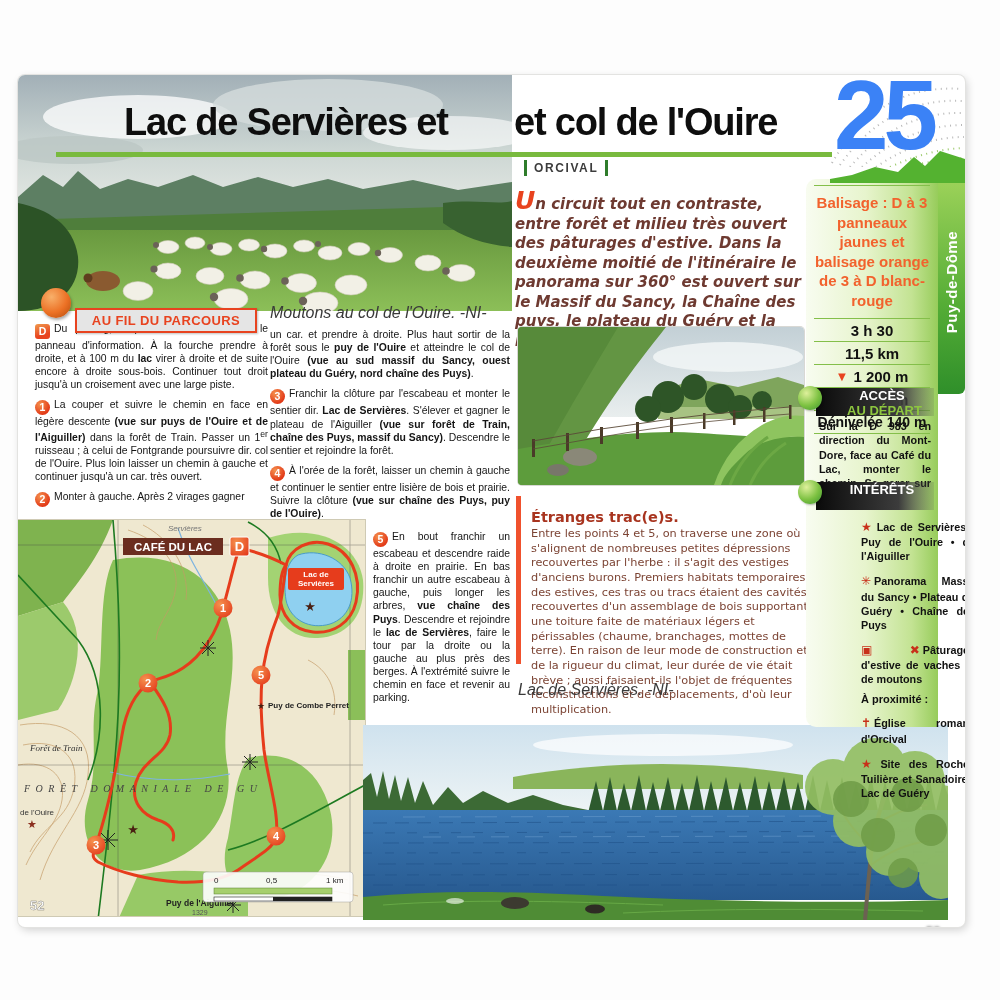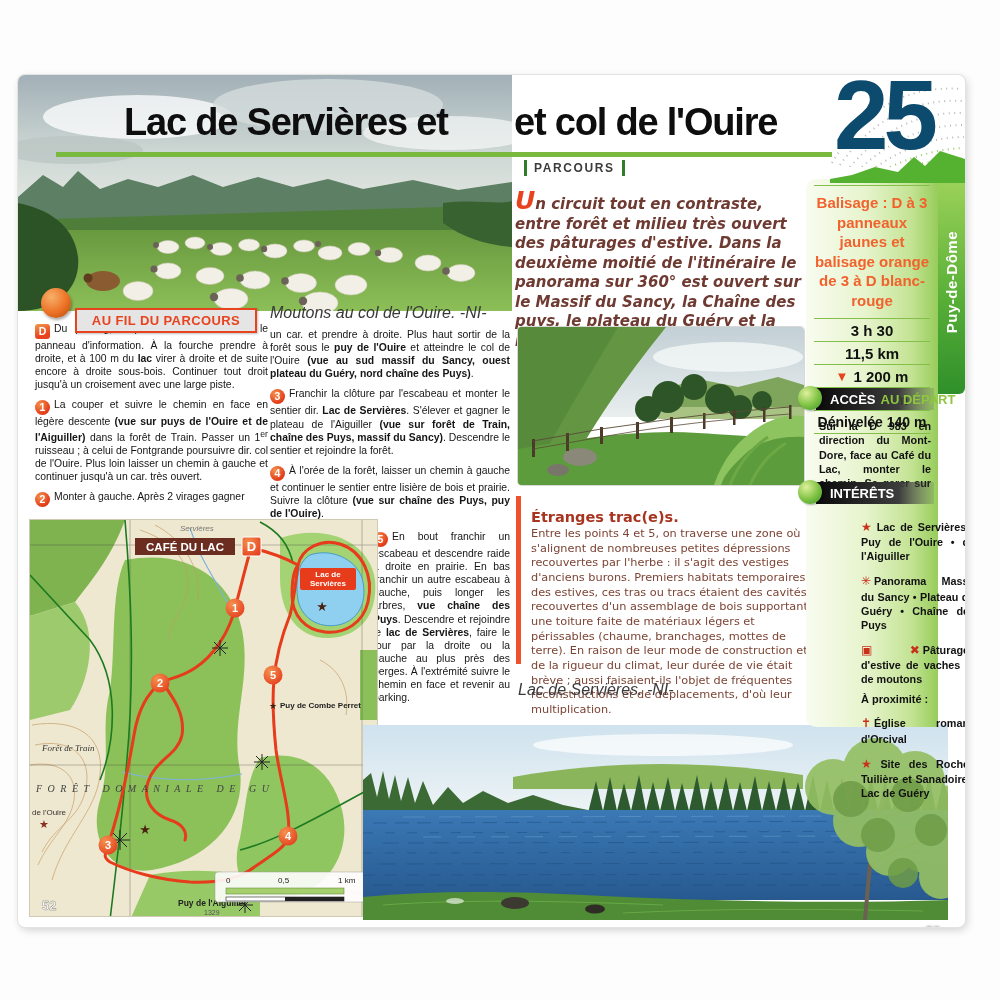--- a/index.html
+++ b/index.html
@@ -8,21 +8,21 @@
         box-shadow:0 0 0 1px #e3e3e1,2px 3px 8px rgba(0,0,0,.18);overflow:hidden;}
   .abs{position:absolute;}
   svg{display:block;}
 
   
   .title{font-weight:bold;color:#0e0e0e;font-size:38px;letter-spacing:-1.2px;white-space:nowrap;}
   #green-rule{left:38px;top:77px;width:776px;height:5px;background:#79ba3e;}
   #orcival{left:506px;top:85px;display:flex;align-items:center;gap:7px;}
   #orcival .bar{width:3px;height:16px;background:#2f7c2b;}
   #orcival .txt{font-size:12px;font-weight:bold;color:#3c3c3c;letter-spacing:1.6px;}
-  #num25{left:816px;top:-16px;font-size:98px;font-weight:bold;color:#0c4a6e;letter-spacing:-5px;z-index:3;}
+  #num25{left:816px;top:-16px;font-size:98px;font-weight:bold;color:#3b82f6;letter-spacing:-5px;z-index:3;}
   #dots{left:810px;top:0;z-index:2;}
   #mountain{left:812px;top:72px;z-index:2;}
 
   
   #photo-sheep{left:0;top:0;width:494px;height:236px;overflow:hidden;}
   #photo-path{left:500px;top:252px;width:286px;height:158px;border-radius:4px;overflow:hidden;box-shadow:0 0 0 1px #d8d8d4;}
   #photo-lake{left:345px;top:650px;width:585px;height:195px;overflow:hidden;}
 
   
   #intro{left:497px;top:116px;width:294px;font-family:"DejaVu Sans",sans-serif;font-style:italic;font-weight:bold;
@@ -57,38 +57,38 @@
 
   
   #sidebar{left:788px;top:104px;width:132px;height:548px;border-radius:10px 0 0 10px;
       background:linear-gradient(to right,#f8fcf0 0%,#e7f4cd 45%,#c3e393 80%,#97cc5b 100%);}
   .hairline{height:0;border-top:1px solid #84bf4a;margin:0 8px;}
   #balisage{padding:7px 6px 8px;font-size:15px;font-weight:bold;color:#f2622d;text-align:center;line-height:1.3;}
   .stat{height:22px;border-top:1px solid #84bf4a;margin:0 8px;display:flex;align-items:center;justify-content:center;
         font-size:15px;font-weight:bold;color:#111;gap:5px;}
   .stat.last{font-size:14px;border-bottom:1px solid #84bf4a;}
   .tri{color:#e8431f;font-size:13px;line-height:1;}
-  .side-head{position:absolute;left:10px;width:118px;height:22px;display:flex;align-items:center;
+  .side-head{position:absolute;left:10px;width:118px;height:28px;display:flex;align-items:center;
         background:linear-gradient(to right,#0a0a0a,#3c3c3c 70%,rgba(70,70,70,.15));
-        color:#fff;font-weight:bold;font-size:13px;padding-left:14px;box-sizing:border-box;white-space:nowrap;}
+        color:#fff;font-weight:bold;font-size:13px;padding-left:14px;box-sizing:border-box;white-space:nowrap;flex-direction:column;}
   .side-head .grn{color:#8dc63f;margin-left:5px;}
   .side-ball{position:absolute;left:-8px;z-index:2;}
   #acces-text{position:absolute;left:13px;top:240px;width:112px;font-size:10.8px;font-weight:bold;line-height:1.32;color:#111;text-align:justify;}
   #interets-list{position:absolute;left:11px;top:330px;width:114px;margin-left:44px;}
   .int-item{font-size:10.8px;font-weight:bold;color:#111;line-height:1.3;text-align:justify;margin-bottom:7px;}
   .int-icon{color:#c8301a;font-weight:normal;margin-right:3px;font-size:12px;}
   .prox{font-size:11px;font-weight:bold;color:#111;margin:2px 0 7px;}
 
   
   #region-tab{left:920px;top:95px;width:27px;height:224px;border-radius:0 6px 6px 0;
       background:linear-gradient(to bottom,#a2d55c,#55ad36 60%,#2f8f2a);display:flex;align-items:center;justify-content:center;}
   #region-tab span{writing-mode:vertical-rl;transform:rotate(180deg);color:#fff;font-weight:bold;font-size:15px;letter-spacing:.5px;}
 
   
-  #map{left:12px;top:445px;width:347px;height:396px;overflow:hidden;box-shadow:0 0 0 1px #cfcab4;}
+  #map{left:0;top:445px;width:347px;height:396px;overflow:hidden;box-shadow:0 0 0 1px #cfcab4;}
 
   .pagenum{position:absolute;color:#fff;font-weight:bold;font-size:13px;text-shadow:0 0 3px rgba(0,0,0,.8);}
   #pagenum-right{left:908px;top:849px;}
 </style>
 </head>
 <body>
 
 <div class="page">
 
   <div class="abs" id="photo-sheep">
@@ -151,21 +151,21 @@
       <ellipse cx="85" cy="206" rx="17" ry="10" fill="#8a5a30"></ellipse>
       <circle cx="70" cy="203" r="4.5" fill="#5f3c1e"></circle>
     </svg>
   </div>
 
   <div class="abs title" style="left:496px;top:26px;">et col de l'Ouire</div>
   <div class="abs title" style="left:106px;top:26px;">Lac de Servières et</div>
   <div class="abs" id="green-rule"></div>
   <div class="abs" id="orcival">
     <span class="bar"></span>
-    <span class="txt">PARCOURS</span>
+    <span class="txt">ORCIVAL</span>
     <span class="bar"></span>
   </div>
 
   <svg class="abs" id="dots" width="137" height="92" viewBox="0 0 137 92">
     <g fill="none" stroke="#b9b9b9" stroke-width="2" stroke-dasharray="1 4.5">
       <path d="M4,88 Q50,8 134,14"></path>
         <path d="M12,90 Q60,22 135,26"></path>
         <path d="M22,92 Q70,36 136,38"></path>
       <path d="M34,92 Q80,50 136,50"></path>
         <path d="M48,92 Q92,62 136,62"></path>

